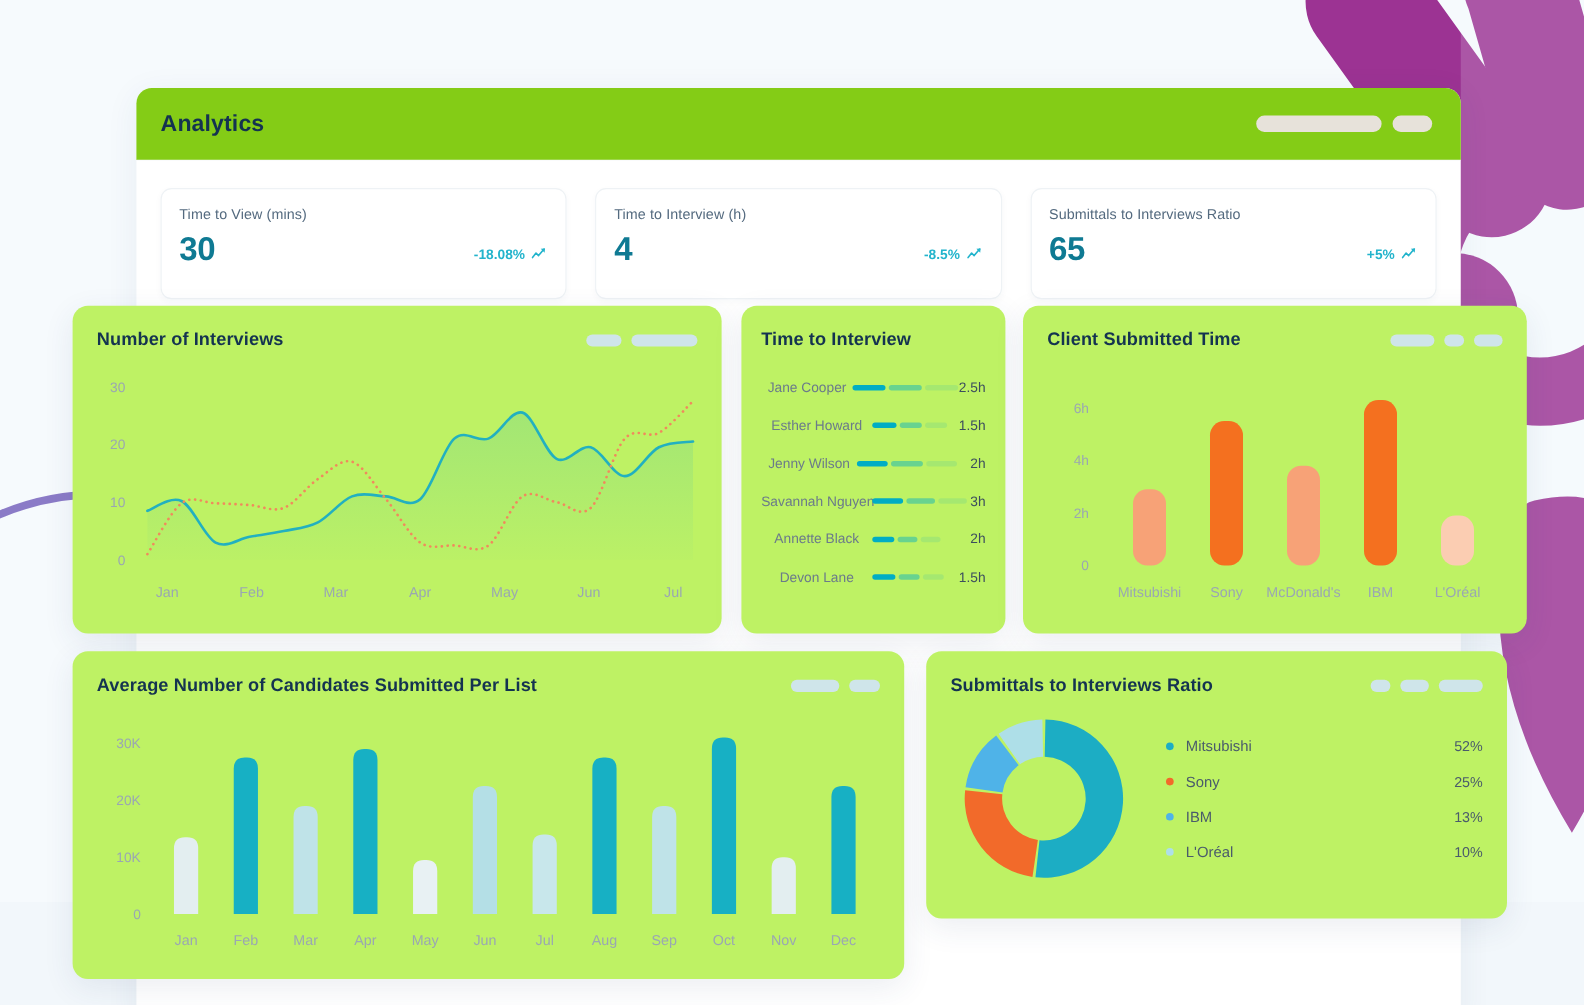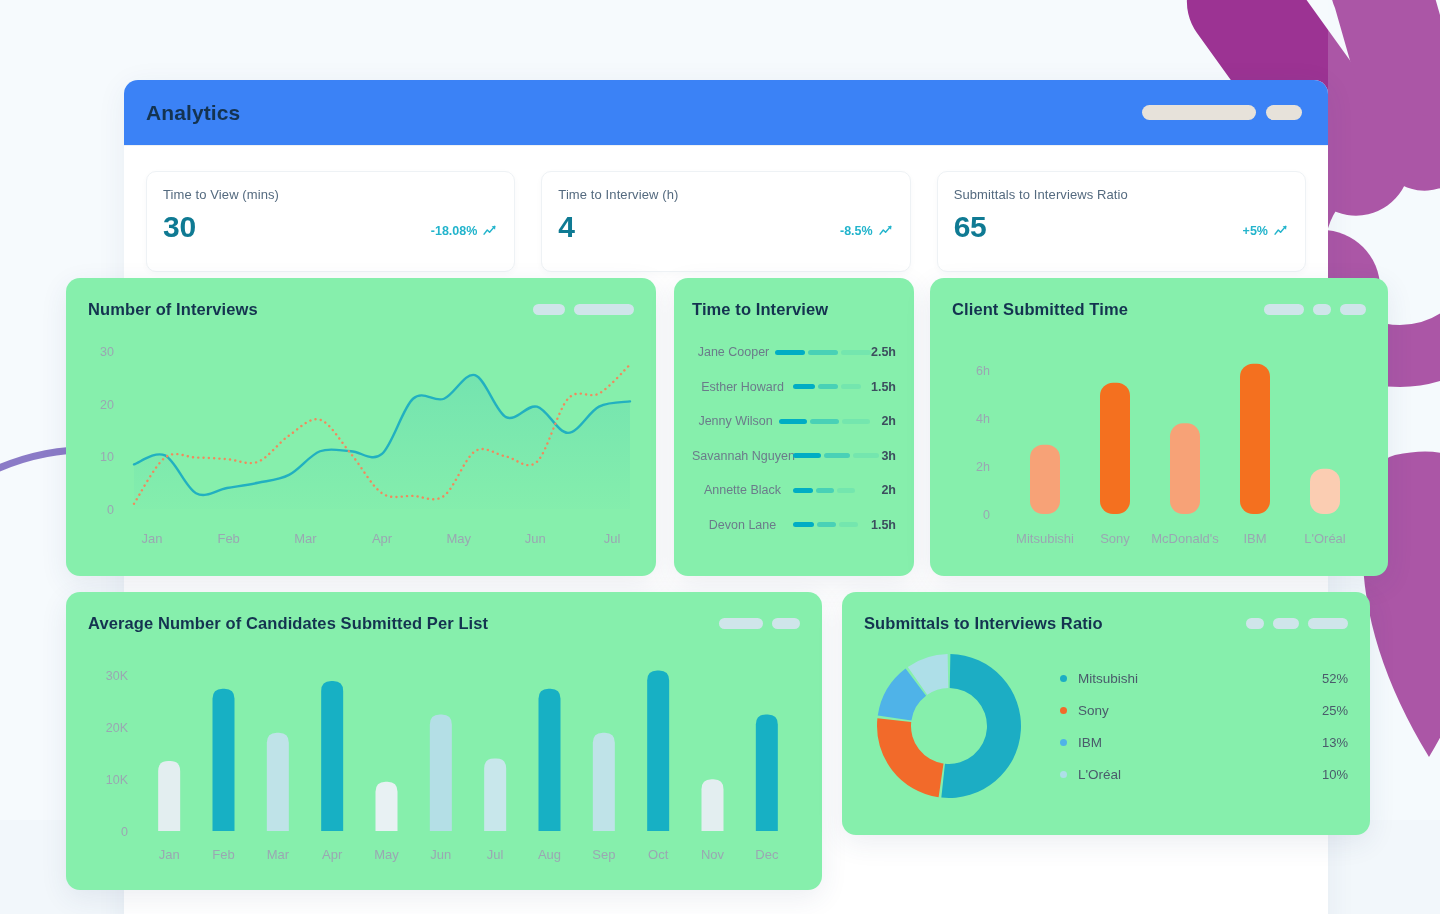--- a/index.html
+++ b/index.html
@@ -14,21 +14,21 @@
   
   .bg-svg { position: absolute; inset: 0; width: 1440px; height: 914px; pointer-events: none; }
 
   
   .analytics-panel {
     position: absolute; left: 124px; top: 80px; width: 1204px; height: 860px;
     background: #ffffff; border-radius: 14px;
     box-shadow: 0 6px 30px rgba(40,70,110,0.07);
   }
   .analytics-head {
-    height: 66px; background: #3b82f6;
+    height: 66px; background: #84cc16;
     border-bottom: 1px solid #eef1f4;
     border-radius: 14px 14px 0 0;
     display: flex; align-items: center; justify-content: space-between;
     padding: 0 26px 0 22px;
   }
   .analytics-title { font-size: 21px; font-weight: 700; color: #143350; letter-spacing: .1px; }
   .head-pills { display: flex; align-items: center; gap: 10px; }
   .pill-beige { height: 15px; border-radius: 8px; background: #e7e2da; }
 
   
@@ -40,42 +40,42 @@
     box-shadow: 0 2px 6px rgba(40,70,110,0.03);
   }
   .kpi-label { font-size: 13px; color: #546a7f; letter-spacing: .1px; }
   .kpi-bottom { display: flex; align-items: flex-end; justify-content: space-between; margin-top: 9px; }
   .kpi-value { font-size: 30px; font-weight: 700; color: #0f7a93; line-height: 1.05; letter-spacing: -.3px; }
   .kpi-delta-wrap { display: flex; align-items: center; gap: 6px; padding-bottom: 5px; }
   .kpi-delta { font-size: 12.5px; color: #23b4cc; font-weight: 600; }
   .trend-ico { width: 15px; height: 11px; display: block; }
 
   
-  .card { position: absolute; background: #86efac; border-radius: 14px; box-shadow: 0 8px 28px rgba(40,70,110,0.09); }
+  .card { position: absolute; background: #bef264; border-radius: 14px; box-shadow: 0 8px 28px rgba(40,70,110,0.09); }
   .card-head { display: flex; align-items: center; justify-content: space-between; }
   .card-title { font-size: 16.5px; font-weight: 700; color: #143350; letter-spacing: .1px; }
   .pill-teal { height: 11px; border-radius: 6px; background: #cfe5ea; }
   .pills { display: flex; align-items: center; gap: 9px; }
 
   .c-interviews { left: 66px; top: 278px; width: 590px; height: 298px; padding: 22px 22px 0 22px; }
   .c-tti        { left: 674px; top: 278px; width: 240px; height: 298px; padding: 22px 18px 0 18px; }
   .c-crt        { left: 930px; top: 278px; width: 458px; height: 298px; padding: 22px 22px 0 22px; }
   .c-avg        { left: 66px; top: 592px; width: 756px; height: 298px; padding: 22px 22px 0 22px; }
   .c-ratio      { left: 842px; top: 592px; width: 528px; height: 243px; padding: 22px 22px 0 22px; }
 
   .axis-lbl { font-size: 12.5px; fill: #9aa7b2; font-family: "Liberation Sans", sans-serif; }
   .axis-lbl-x { font-size: 13px; fill: #9aa7b2; font-family: "Liberation Sans", sans-serif; text-anchor: middle; }
 
   
   .tti-list { margin-top: 16px; }
   .tti-row { display: flex; align-items: center; height: 34.5px; }
   .tti-name { font-size: 12.5px; color: #6b7b8a; width: 101px; white-space: nowrap; text-align: center; }
   .tti-bar { display: flex; align-items: center; gap: 3px; flex: 1; }
   .seg { height: 5px; border-radius: 3px; background: #00adc4; }
-  .tti-val { font-size: 12.5px; color: #3c4e5e; font-weight: 700; width: 30px; text-align: right; }
+  .tti-val { font-size: 12.5px; color: #3c4e5e; font-weight: 400; width: 30px; text-align: right; }
 
   
   .ratio-body { display: flex; align-items: center; gap: 4px; margin-top: 8px; }
   .legend { flex: 1; padding-left: 22px; }
   .leg-row { display: flex; align-items: center; height: 32px; }
   .dot { width: 7px; height: 7px; border-radius: 50%; margin-right: 11px; flex: none; }
   .leg-name { font-size: 13.5px; color: #4a5b6b; flex: 1; }
   .leg-val { font-size: 13px; color: #4a5b6b; }
 </style>
 </head>

